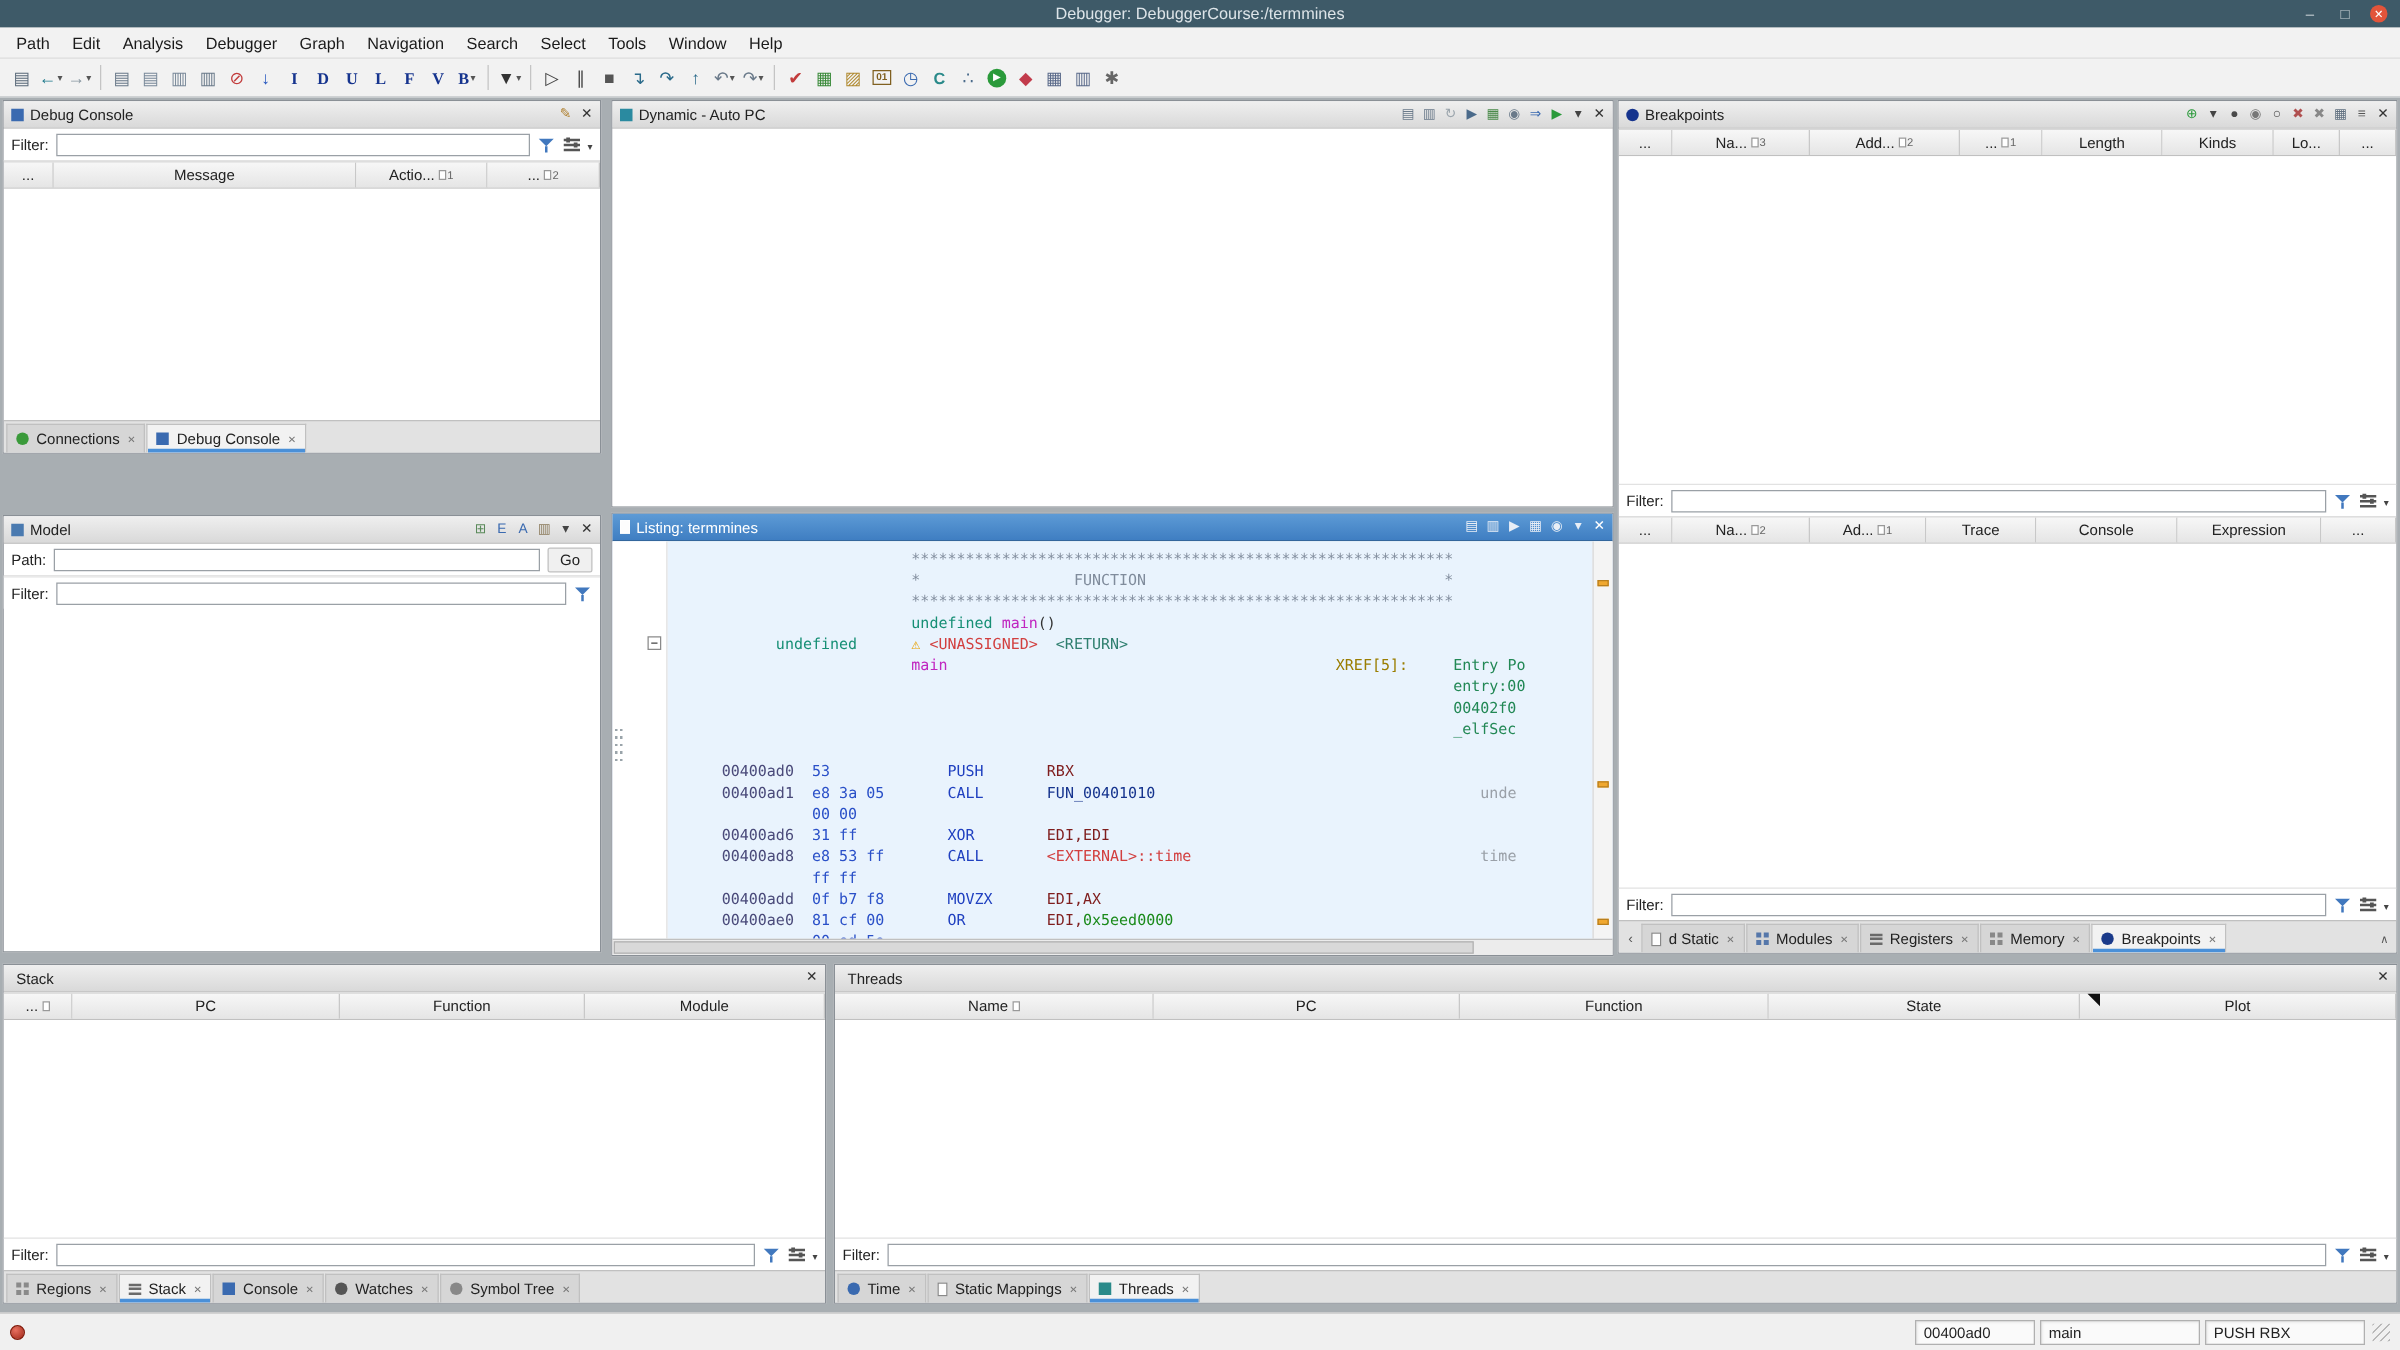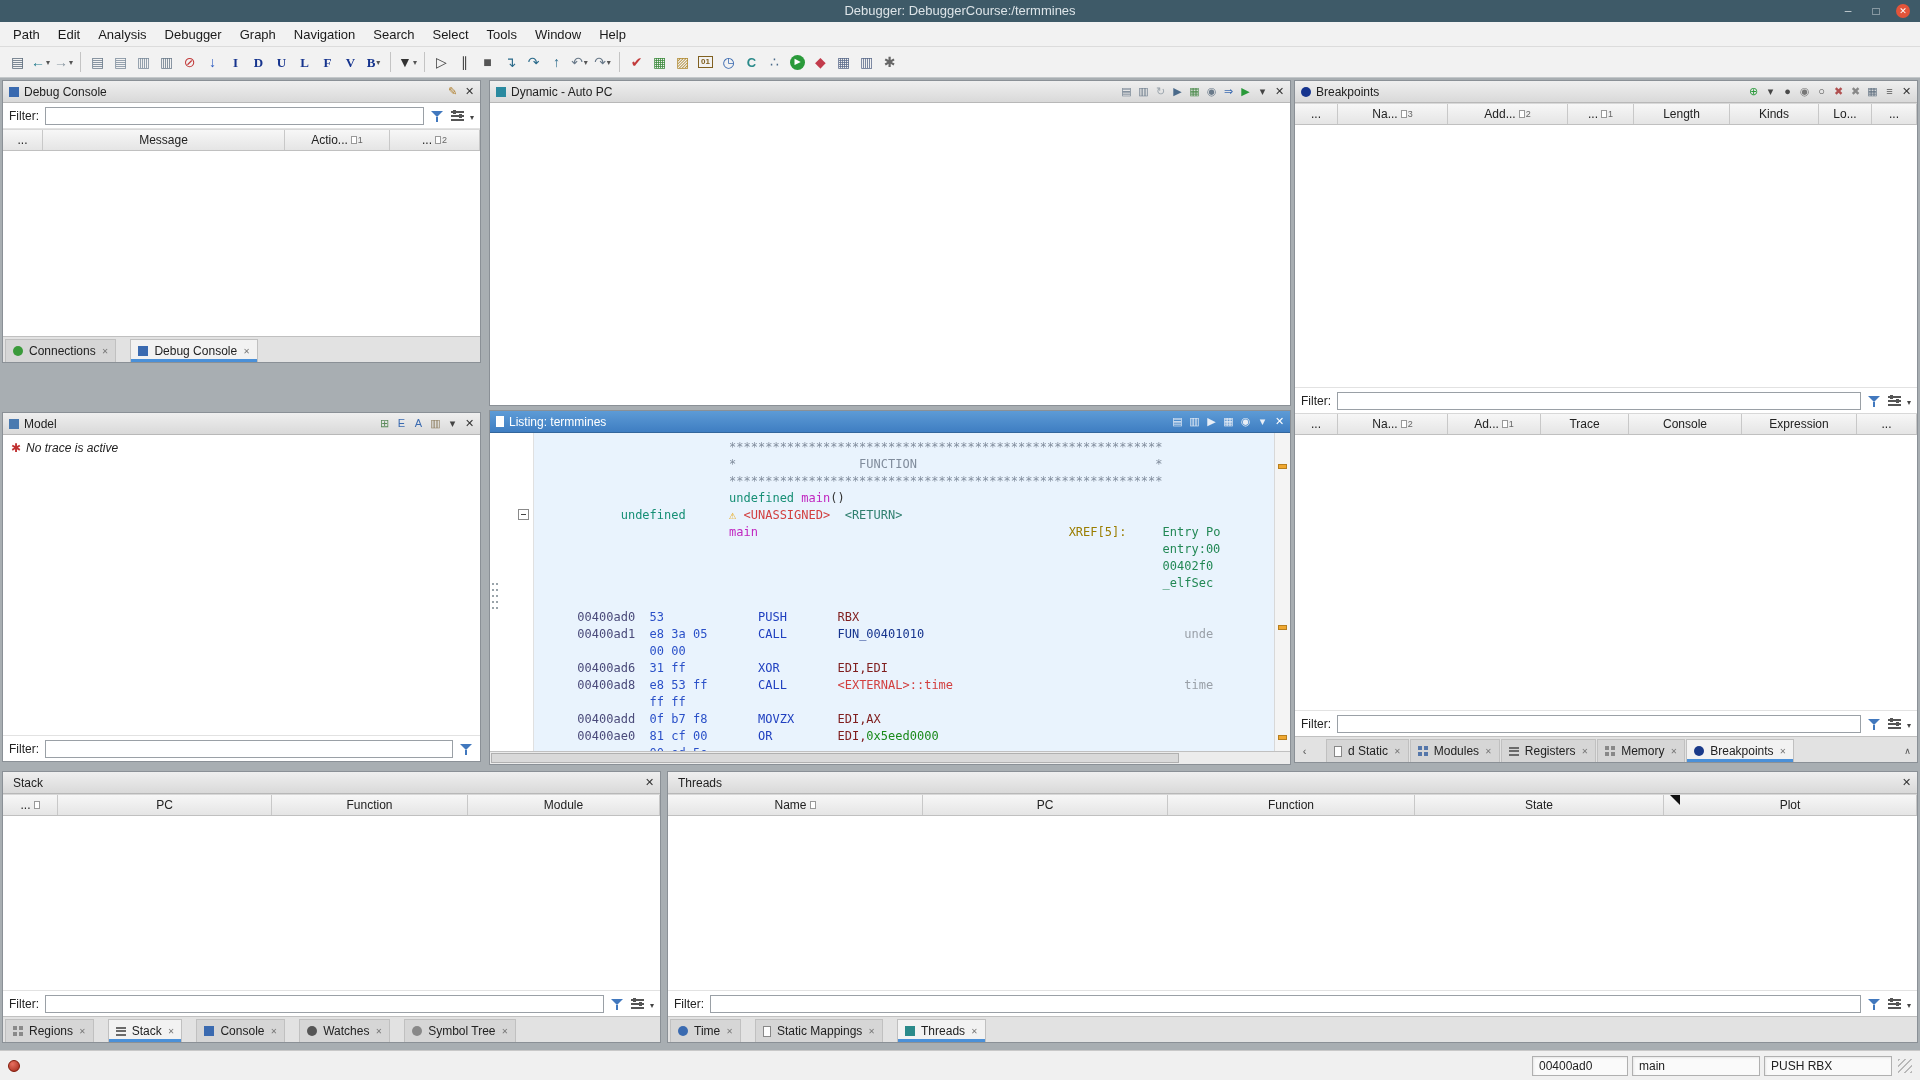--- a/index.html
+++ b/index.html
@@ -56,21 +56,21 @@
   .mini-caret:before { content:"▾"; font-size:8px; color:#444; }
 
   
   .thead { height:22px; min-height:22px; display:flex; background:#eee; border-bottom:1px solid #c0c0c0; border-top:1px solid #d8d8d8; overflow:hidden; }
   .th { display:flex; align-items:center; justify-content:center; gap:3px; border-right:1px solid #c8c8c8; font-size:12px; color:#222; background:linear-gradient(#f7f7f7,#e5e5e5); overflow:hidden; white-space:nowrap; flex:none; }
   .th-badge { font-size:9px; color:#666; display:flex; align-items:center; gap:1px; }
   .mini-doc { width:6px; height:8px; border:1px solid #999; background:#fff; display:inline-block; }
   .tbody { flex:1; background:#fff; overflow:hidden; }
 
   
-  .tabs { height:26px; min-height:26px; background:#e2e2e2; border-top:1px solid #c0c0c0; display:flex; align-items:flex-end; padding:0 2px; gap:14px; }
+  .tabs { height:26px; min-height:26px; background:#e2e2e2; border-top:1px solid #c0c0c0; display:flex; align-items:flex-end; padding:0 2px; gap:1px; }
   .tabs-inner { display:flex; align-items:flex-end; gap:1px; flex:1; overflow:hidden; height:100%; }
   .tab { height:23px; display:flex; align-items:center; padding:0 7px; background:#d6d6d6; border:1px solid #c0c0c0; border-bottom:none; font-size:12px; gap:4px; white-space:nowrap; }
   .tab.active { background:#f2f2f2; box-shadow:inset 0 -3px 0 #4a90d8; }
   .tab-ic { margin-right:2px; }
   .tab-close { font-size:8px; color:#777; margin-left:2px; }
   .tab-scroll { width:15px; height:23px; display:flex; align-items:center; justify-content:center; font-size:11px; color:#555; }
   .tab-scroll.left:before { content:"‹"; }
   .tab-scroll.up:before { content:"∧"; font-size:9px; }
 
   
@@ -324,25 +324,24 @@
     <span class="phdr-title">Model</span>
     <span class="phdr-btns">
         <span class="hd-btn" style="color: rgb(90, 138, 90);">⊞</span>
         <span class="hd-btn" style="color: rgb(58, 106, 176);">E</span>
         <span class="hd-btn" style="color: rgb(58, 106, 176);">A</span>
         <span class="hd-btn" style="color: rgb(138, 122, 90);">▥</span>
         <span class="hd-btn" style="color: rgb(68, 68, 68);">▾</span>
         <span class="hd-btn" style="color: rgb(51, 51, 51);">✕</span>
       </span>
   </div>
-  <div class="model-body">
-    <div class="trace-note">
-      <span class="trace-icon"></span>
-      <span>No trace is active</span>
-    </div>
+  <div class="path-row">
+    <span class="filter-label">Path:</span>
+    <input class="path-input" value="" style="">
+    <span class="go-btn">Go</span>
   </div>
   <div class="filter-row">
     <span class="filter-label">Filter:</span>
     <input class="filter-input" value="" style="">
     <span class="funnel"></span>
   </div>
 </div>
 
 <div class="panel" style="left:2px; top:771px; width:659px; height:272px;">
   <div class="phdr">

